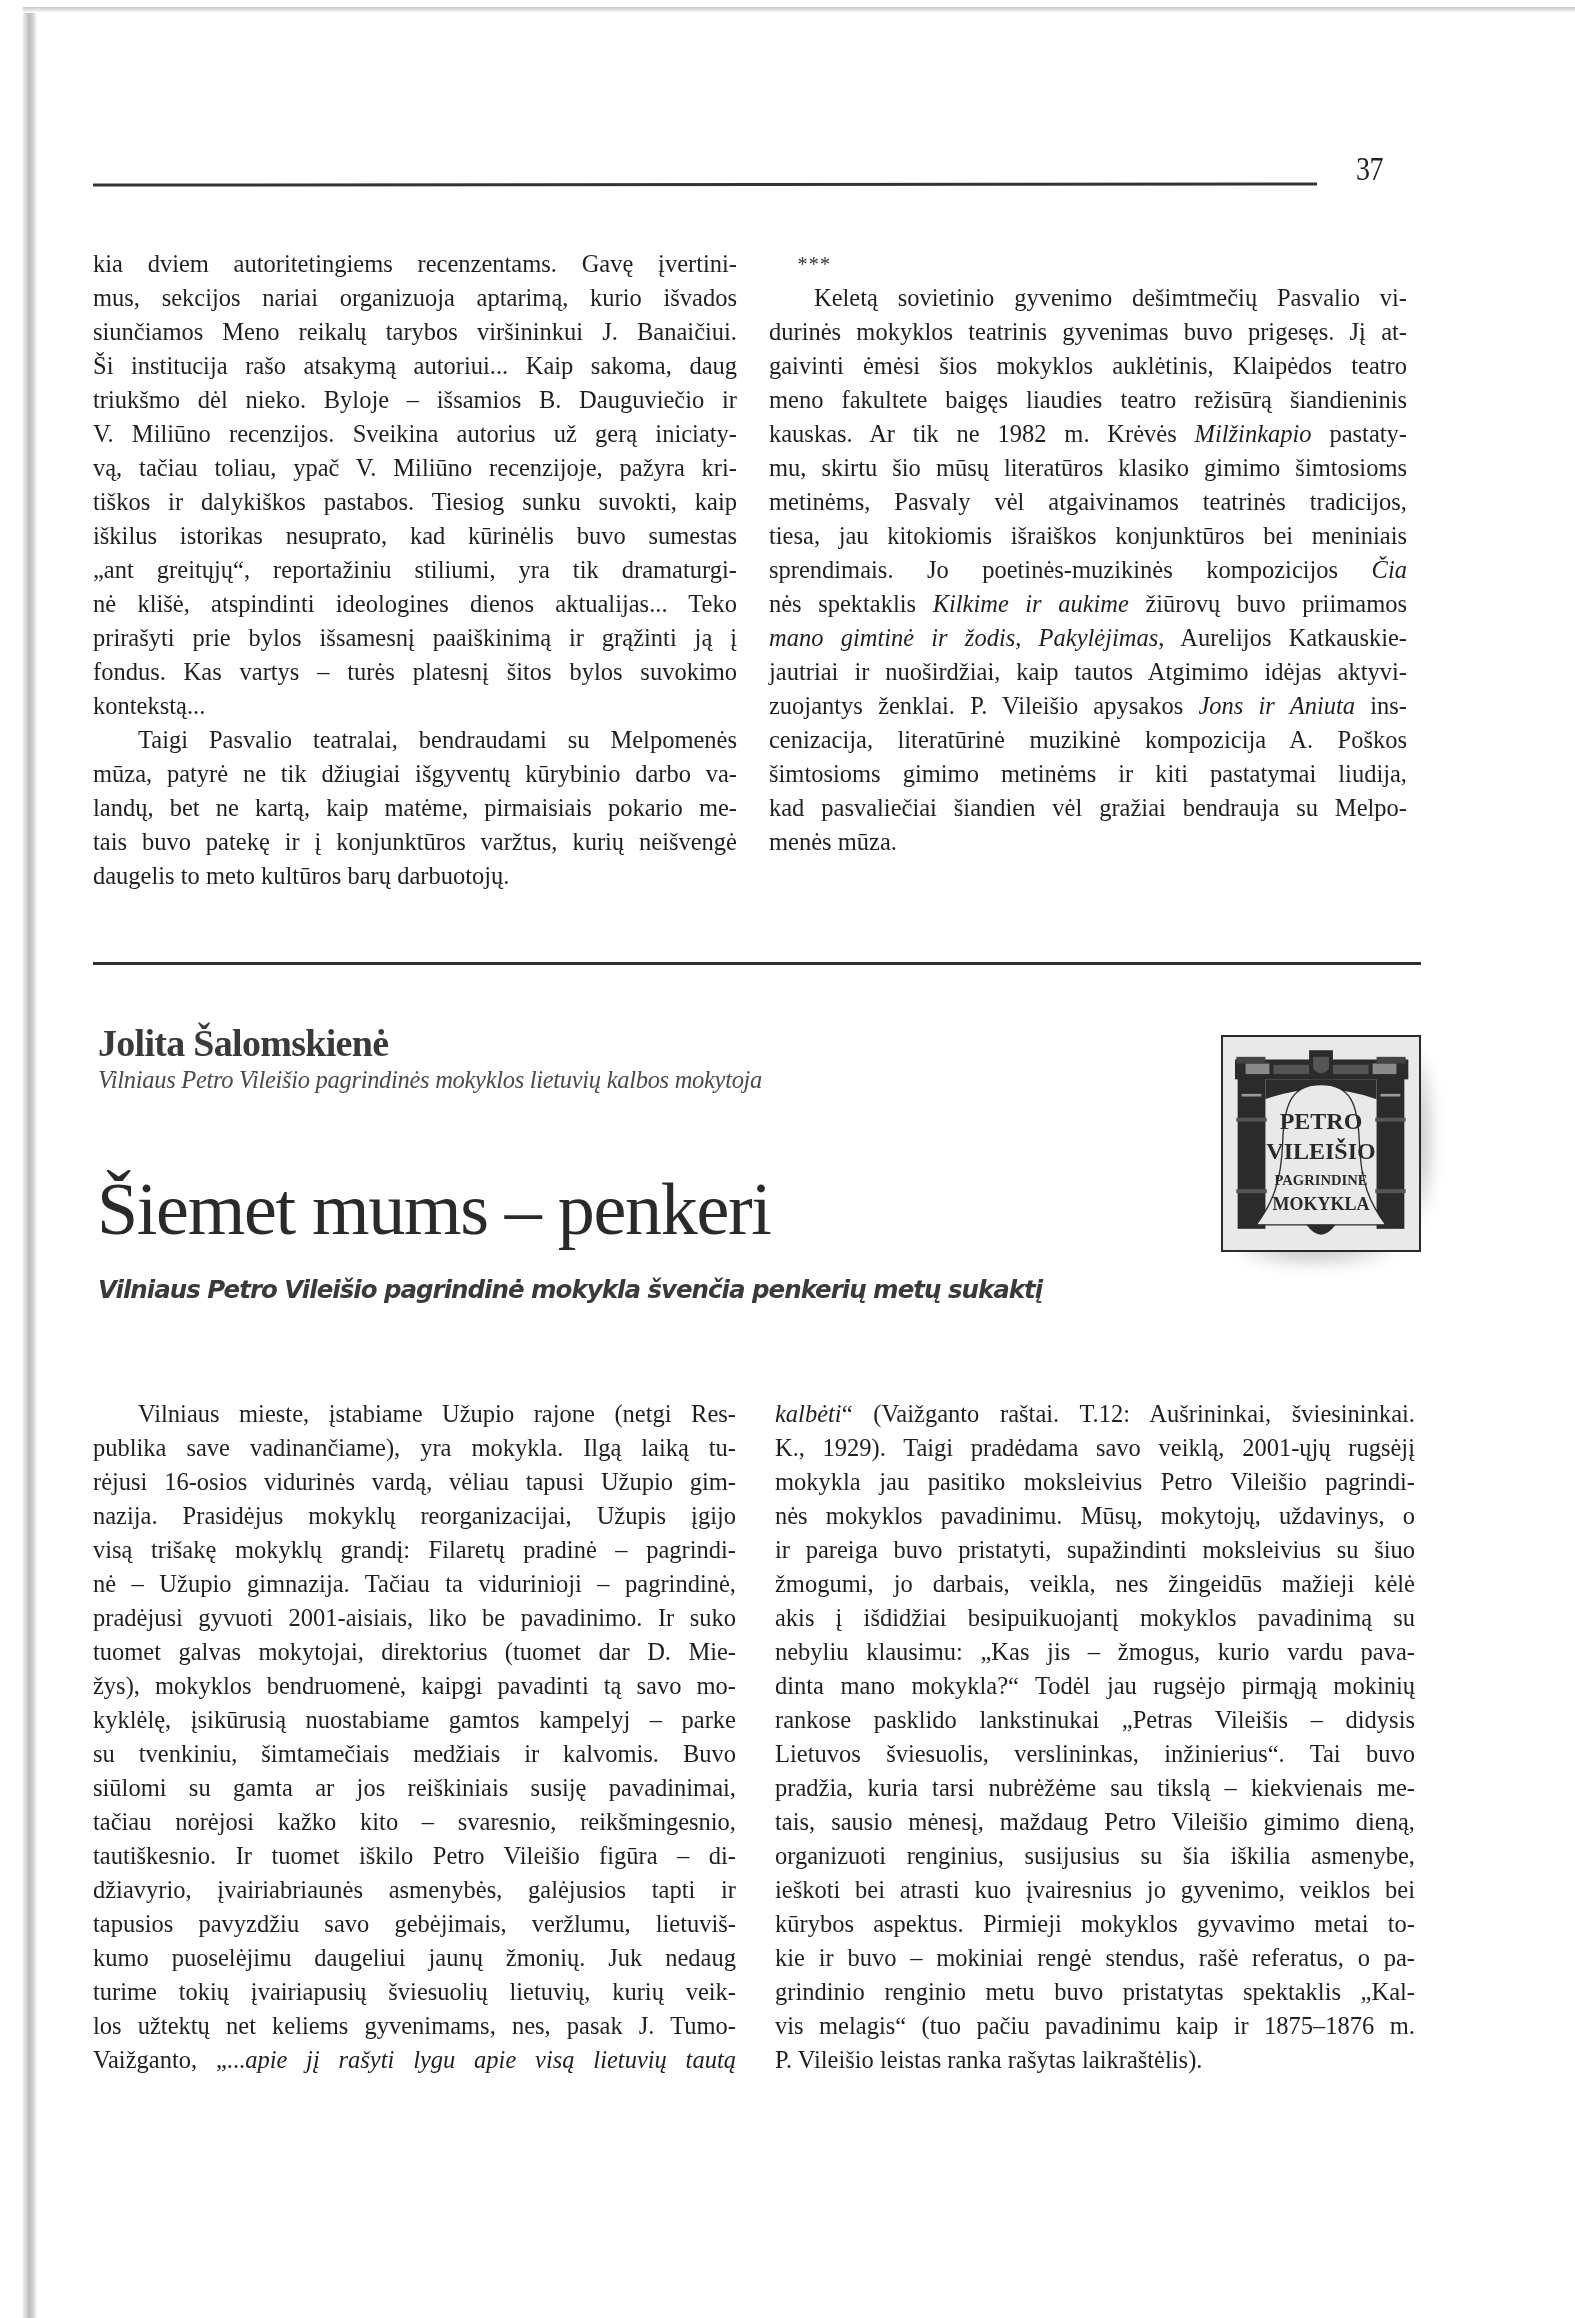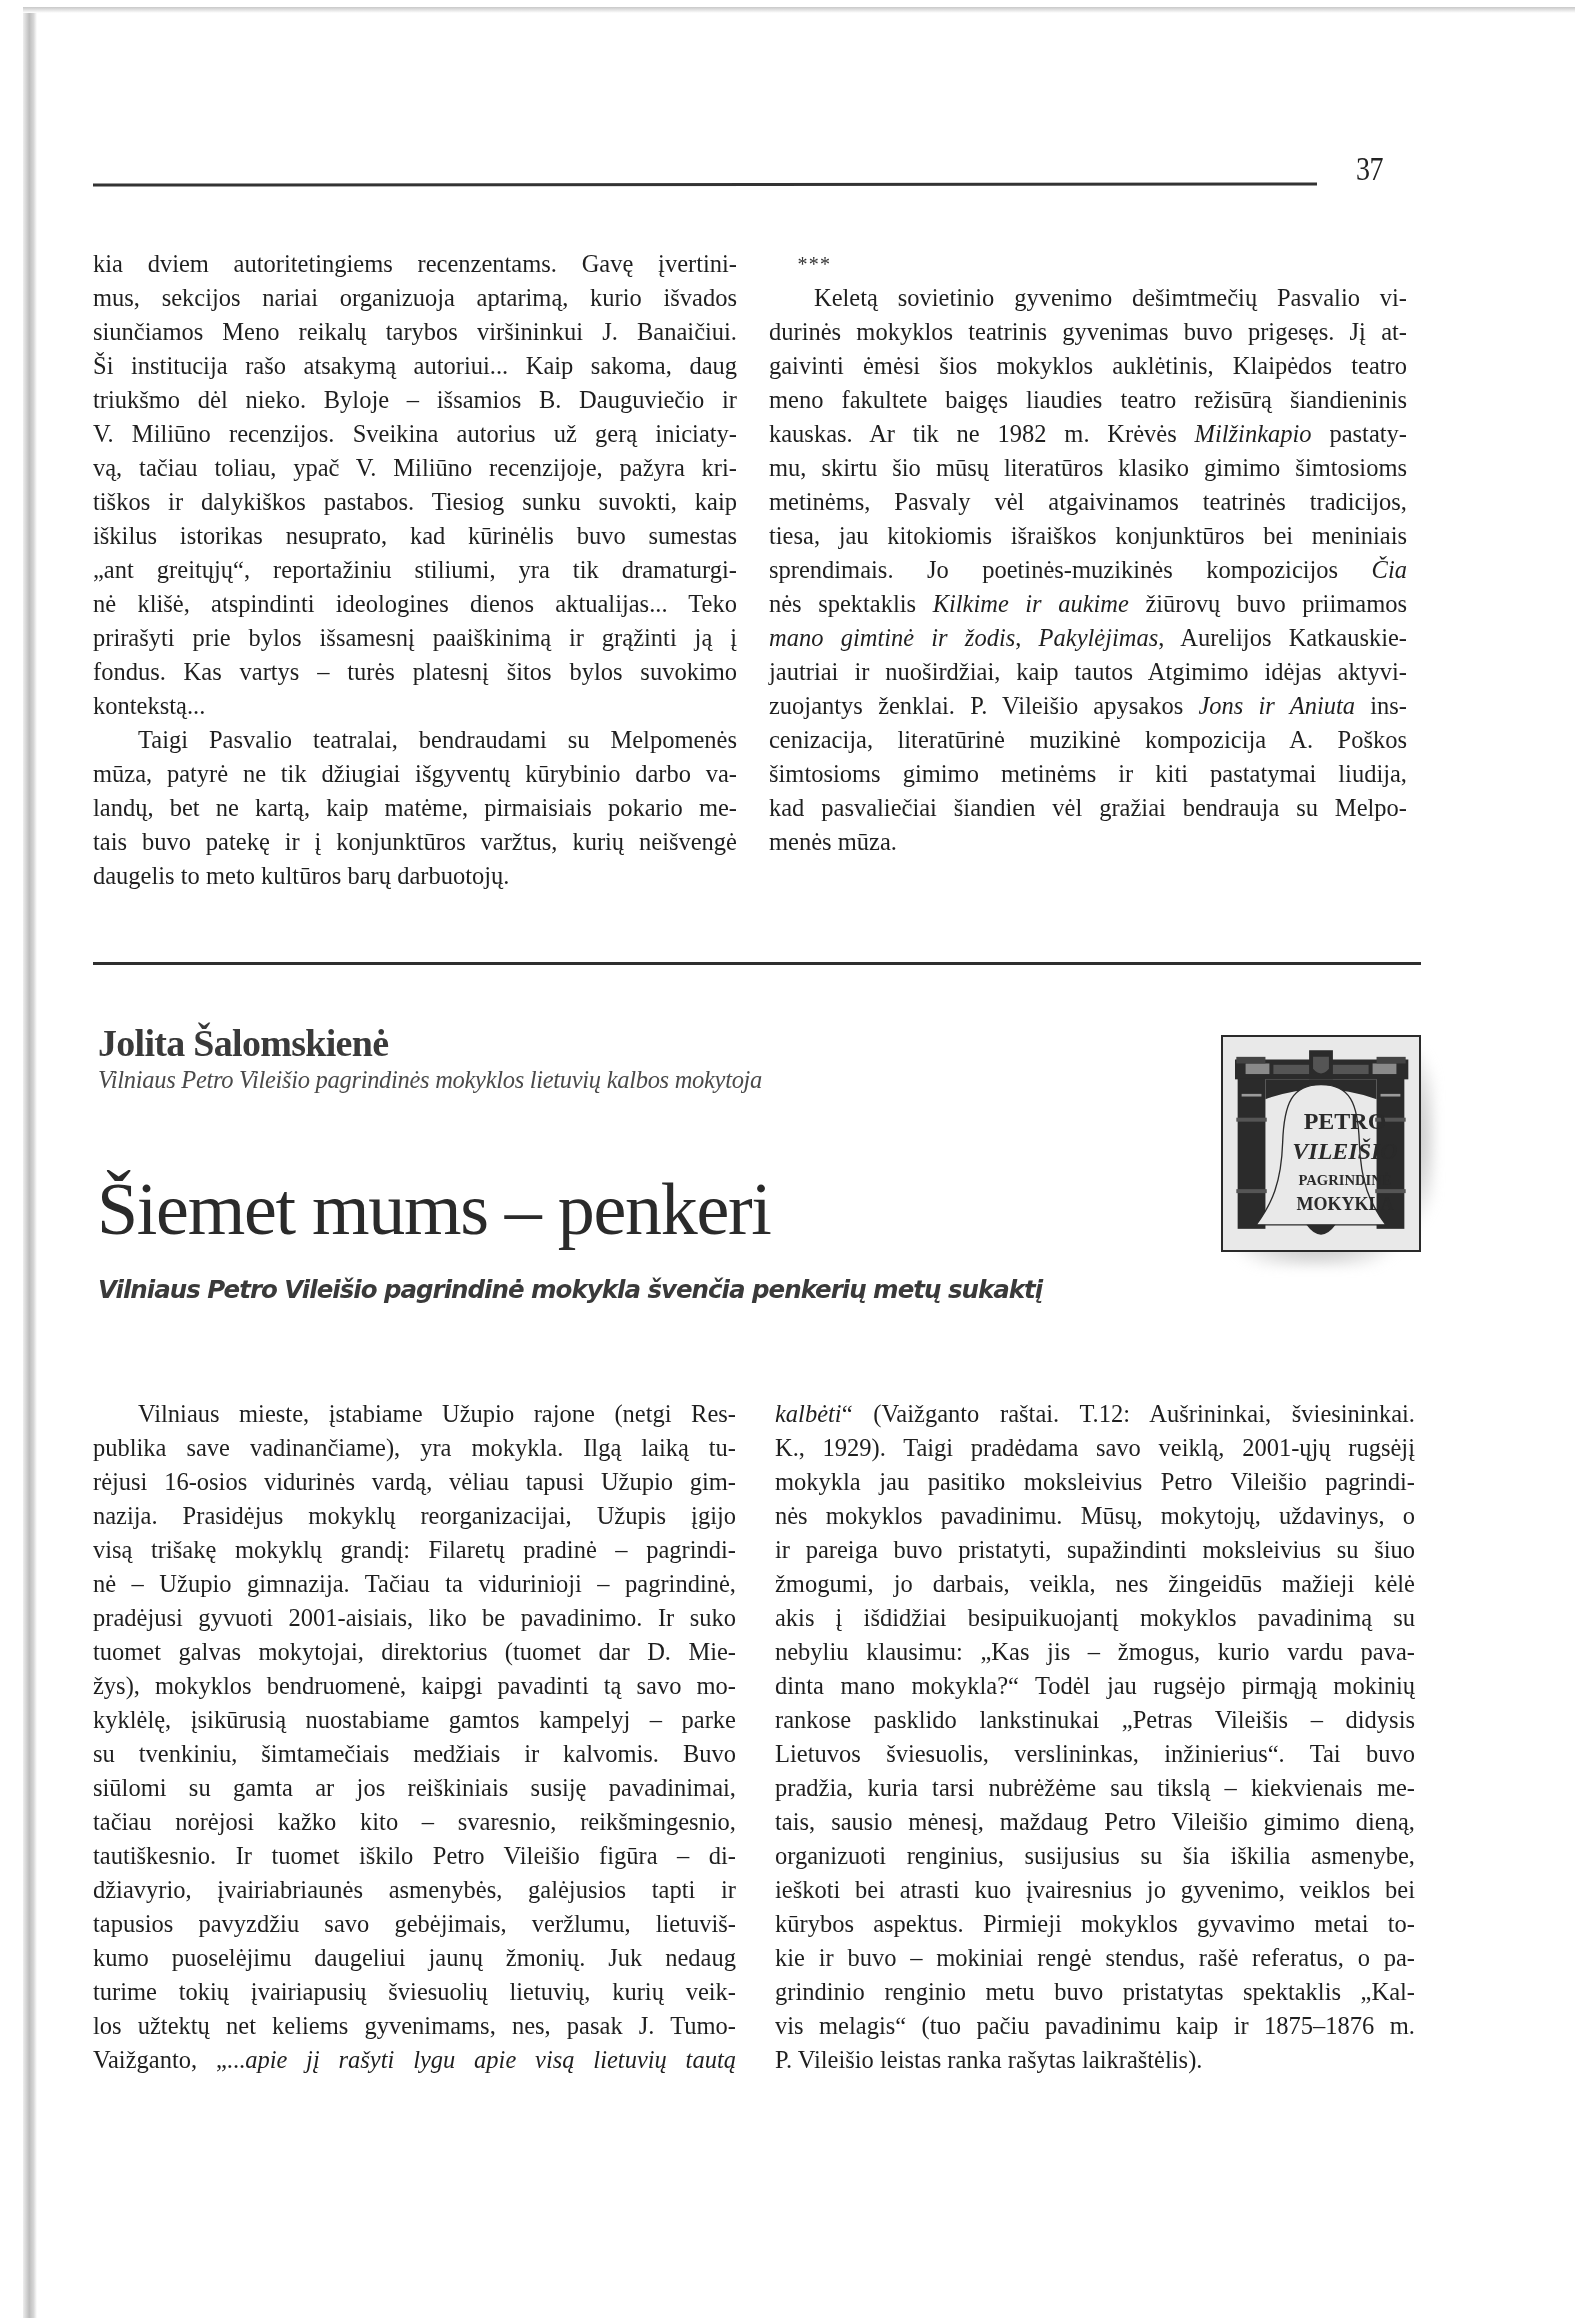--- a/index.html
+++ b/index.html
@@ -66,24 +66,23 @@
     background: radial-gradient(ellipse at 40% 40%, #8c8c8c 0%, #bcbcbc 55%, rgba(255,255,255,0) 80%);
     filter: blur(5.3px);
   }
   .logo {
     position: absolute; left: 0; top: 0; width: 196px; height: 213px; border: 2px solid #2a2a2a; background: #e9e9e9;
   }
   .logo svg { position: absolute; left: 0; top: 0; }
   .logo-text {
     position: absolute; left: 0; width: 196px; text-align: center; font-weight: bold; color: #2a2a2a;
     font-family: "Liberation Serif", serif;
-    padding-left: 24px;
   }
   .lt1 { top: 71px; font-size: 24px; }
-  .lt2 { top: 101px; font-size: 24px; font-style: italic; }
+  .lt2 { top: 101px; font-size: 24px; }
   .lt3 { top: 135px; font-size: 14.6px; }
   .lt4 { top: 157px; font-size: 18px; }
   i { font-style: italic; }
 </style>
 </head>
 <body>
 
 <div class="binding"></div>
 <div class="top-shade"></div>
 

